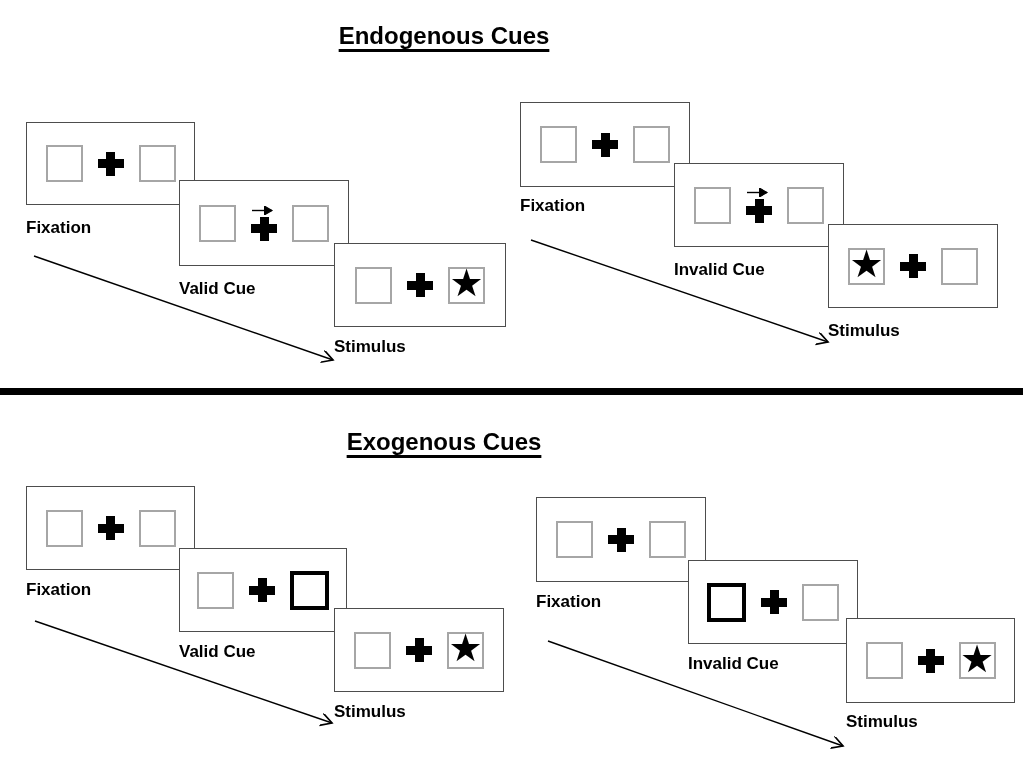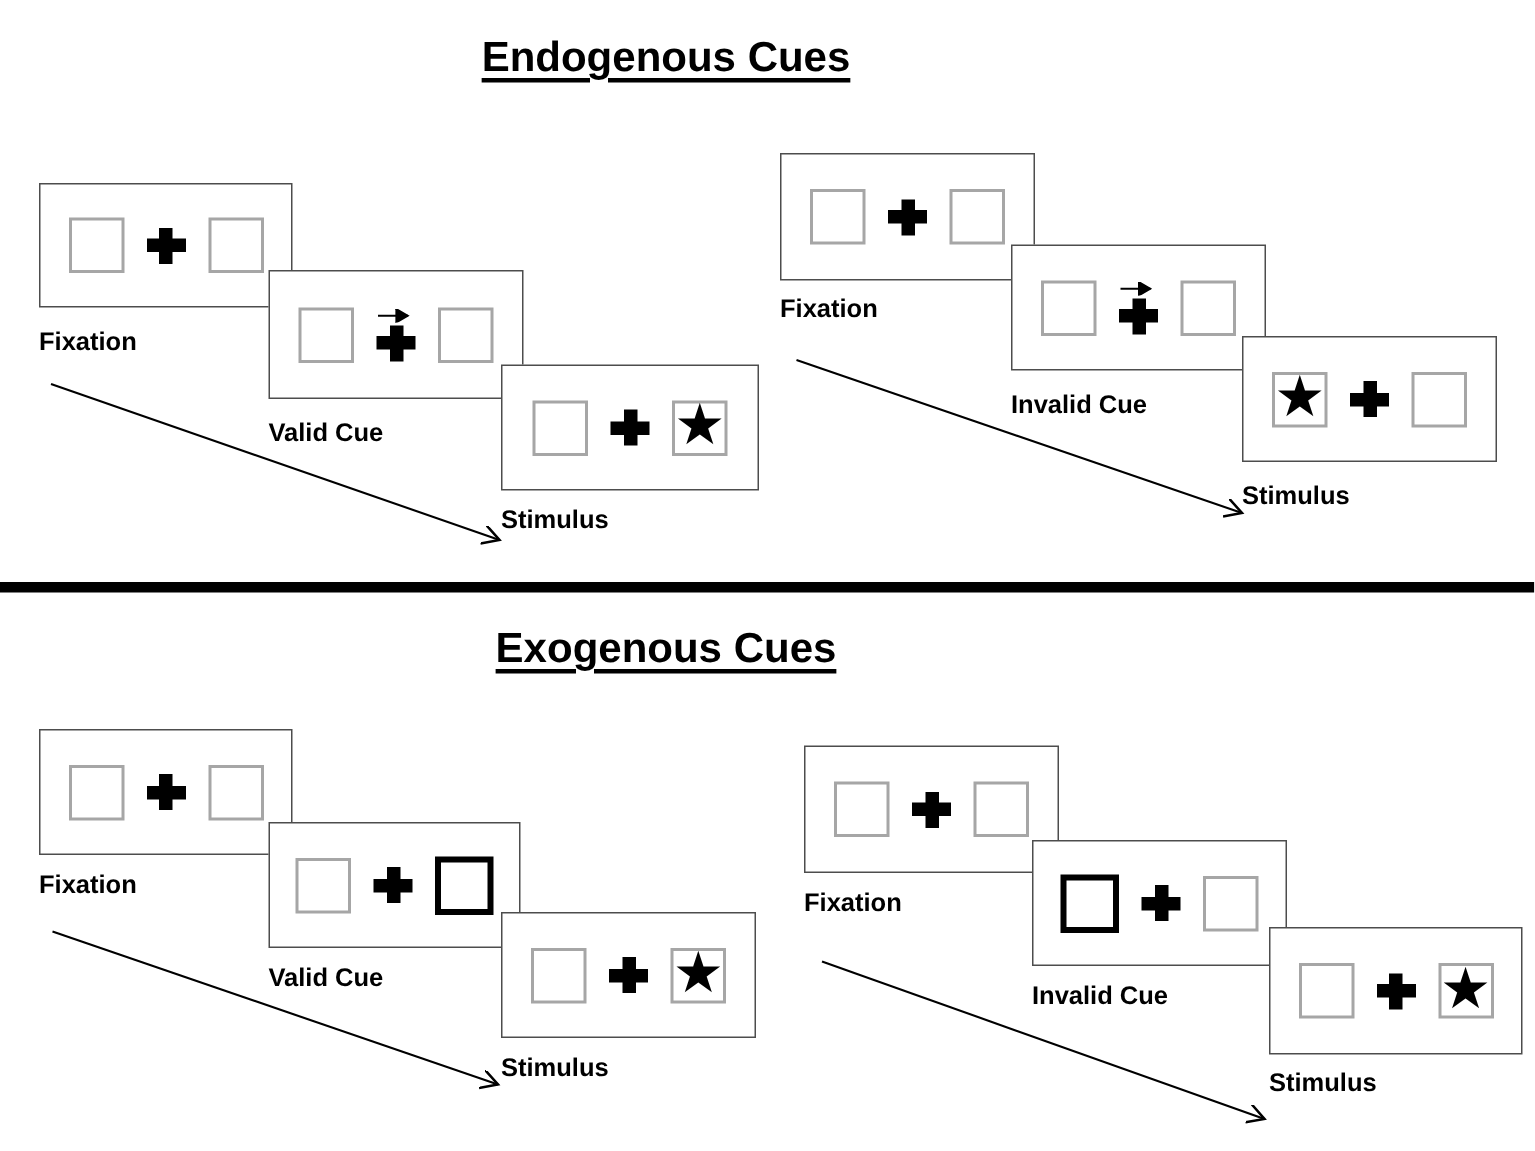--- a/index.html
+++ b/index.html
@@ -2,21 +2,21 @@
 <html><head>
 <meta charset="utf-8">
 <style>
   html,body{margin:0;padding:0;background:#fff;}
   #stage{
     position:relative;width:1023px;height:767px;background:#fff;
     font-family:"Liberation Sans",sans-serif;color:#000;overflow:hidden;
   }
   .title{
     position:absolute;left:0;width:888px;text-align:center;
-    font-size:28px;font-weight:bold;
+    font-size:24px;font-weight:bold;
     text-decoration:underline;text-decoration-thickness:3px;text-underline-offset:5px;
   }
   .divider{position:absolute;left:0;width:1023px;height:7px;background:#000;}
   .panel{
     position:absolute;background:#fff;border:1px solid #4d4d4d;box-sizing:border-box;
     display:flex;align-items:center;justify-content:center;gap:15px;
   }
   .sq{
     width:37px;height:37px;box-sizing:border-box;border:2px solid #a6a6a6;background:#fff;
     display:flex;align-items:center;justify-content:center;flex:0 0 auto;
@@ -116,21 +116,21 @@
     </div>
     <div class="lbl" style="left:828px;top:320px;width:170px">Stimulus</div>
 
     <svg class="flow" style="left:527px;top:234px" width="306" height="114">
       <line x1="4" y1="6" x2="301" y2="108" stroke="#000" stroke-width="1.4" marker-end="url(#ah)"></line>
     </svg>
   </div>
 
   <div class="divider" style="top:388px"></div>
 
-  <div class="title" style="top:416px">Exogenous Cues</div>
+  <div class="title" style="top:428px">Exogenous Cues</div>
 
   <div>
     <div class="panel z1" style="left:26px;top:486px;width:169px;height:84px">
       <div class="sq"></div>
       <div class="plus"></div>
       <div class="sq"></div>
     </div>
     <div class="lbl" style="left:26px;top:579px;width:169px">Fixation</div>
 
     <div class="panel z2" style="left:179px;top:548px;width:168px;height:84px">

